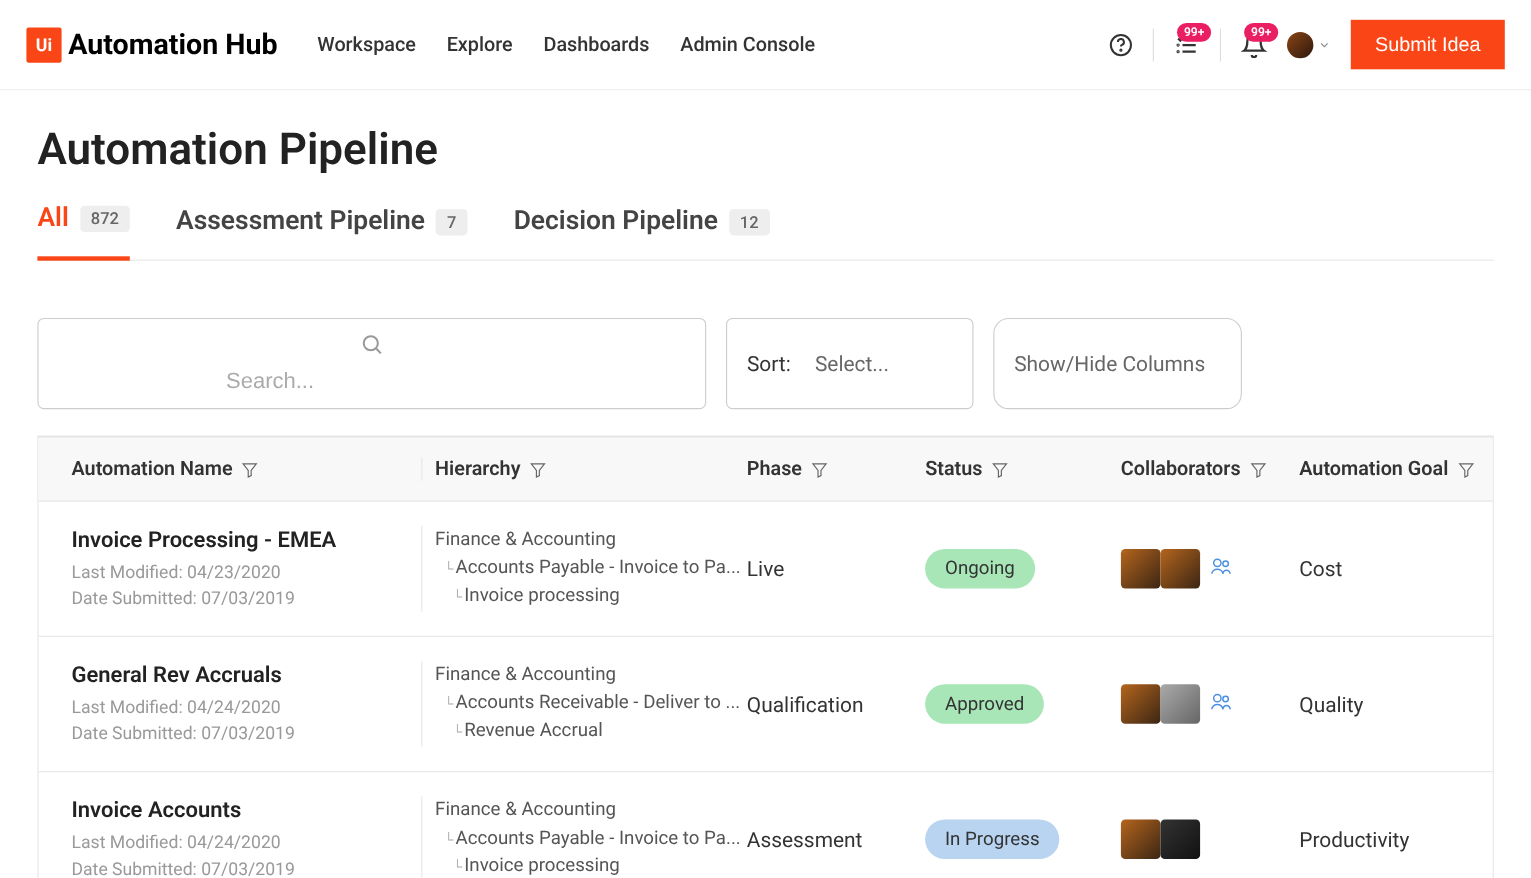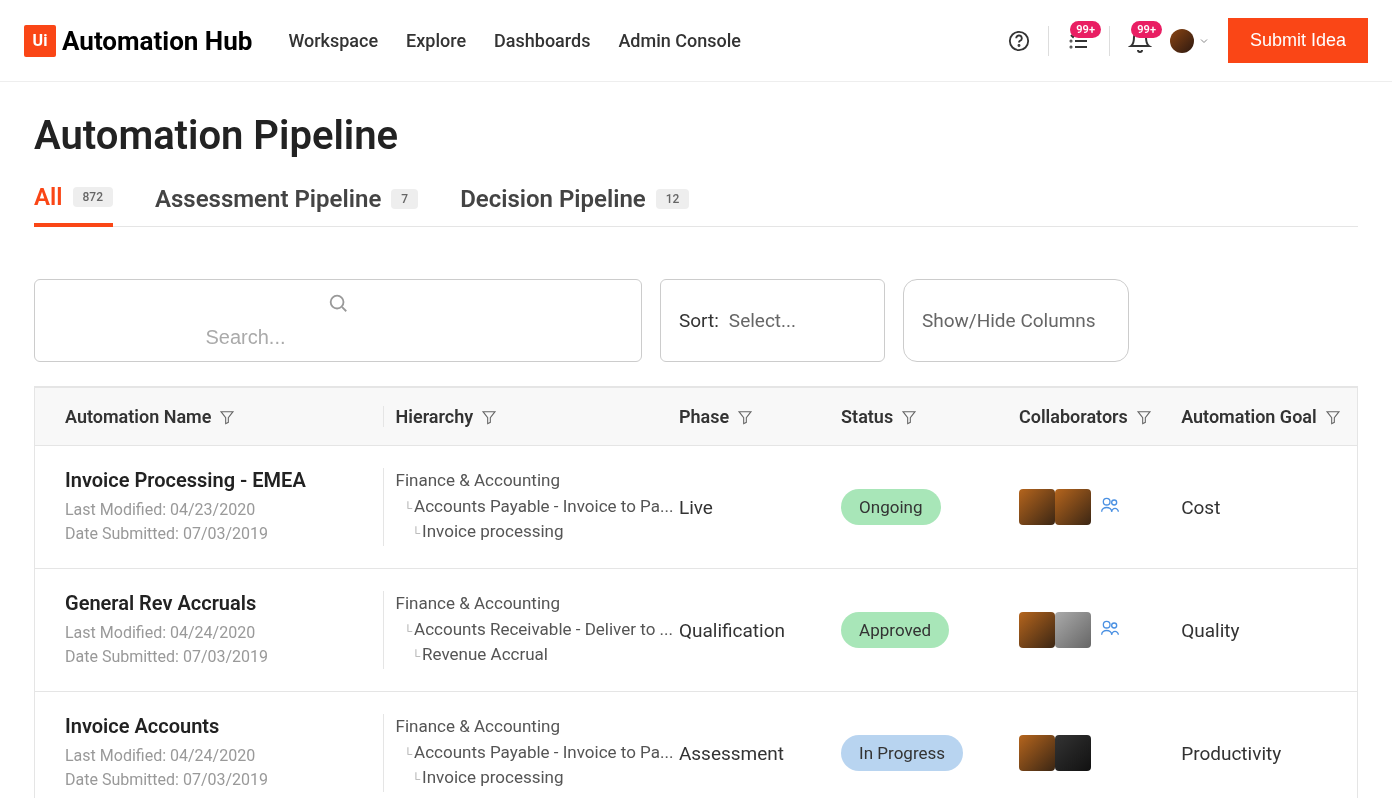--- a/index.html
+++ b/index.html
@@ -13,28 +13,28 @@
 .header-right { margin-left: auto; display: flex; align-items: center; gap: 18px; }
 .icon-btn { position: relative; cursor: pointer; display: flex; align-items: center; }
 .badge { position: absolute; top: -8px; right: -10px; background: #e91e63; color: #fff; font-size: 11px; font-weight: 600; padding: 2px 6px; border-radius: 10px; }
 .divider-v { width: 1px; height: 30px; background: #ddd; }
 .avatar { width: 24px; height: 24px; border-radius: 50%; background: linear-gradient(135deg,#8b4513,#2c1810); display: inline-block; }
 .avatar-drop { display:flex; align-items:center; gap:4px; cursor:pointer; }
 .submit-btn { background: #fa4616; color: #fff; font-size: 18px; font-weight: 500; padding: 12px 22px; border: none; cursor: pointer; }
 .page { padding: 30px 34px 0 34px; }
 .page-title { font-size: 40px; font-weight: 600; color: #222; margin-bottom: 24px; }
 .tabs { display: flex; gap: 42px; border-bottom: 1px solid #e5e5e5; }
-.tab { display: flex; align-items: center; gap: 10px; padding-bottom: 12px; cursor: pointer; font-size: 24px; font-weight: 600; color: #444; }
+.tab { display: flex; align-items: flex-end; gap: 10px; padding-bottom: 22px; cursor: pointer; font-size: 24px; font-weight: 600; color: #444; }
 .tab.active { color: #fa4616; border-bottom: 4px solid #fa4616; margin-bottom: -1px; }
-.tab-count { background: #eee; color: #666; font-size: 12px; font-weight: 500; padding: 3px 10px; border-radius: 4px; }
+.tab-count { background: #eee; color: #666; font-size: 15px; font-weight: 500; padding: 3px 10px; border-radius: 4px; }
 .controls { display: flex; gap: 18px; margin-top: 52px; margin-bottom: 24px; }
 .search-box { display: flex; align-items: center; border: 1px solid #ccc; border-radius: 6px; padding: 12px 16px; width: 608px; gap: 12px; flex-direction: column; }
 .search-input { border: none; outline: none; font-size: 20px; flex: 1; color: #333; }
 .search-input::placeholder { color: #aaa; }
-.sort-box { display: flex; align-items: center; border: 1px solid #ccc; border-radius: 6px; padding: 12px 18px; width: 225px; gap: 10px; font-size: 19px; color: #666; cursor: pointer; }
+.sort-box { display: flex; align-items: center; border: 1px solid #ccc; border-radius: 6px; padding: 12px 18px; width: 225px; gap: 22px; font-size: 19px; color: #666; cursor: pointer; }
 .sort-label { color: #333; }
 .columns-box { display:flex; align-items:center; border: 1px solid #ccc; border-radius: 14px; padding: 12px 18px; font-size: 19px; color: #666; cursor: pointer; width: 226px; }
 .table { border: 1px solid #e5e5e5; border-top: 2px solid #e5e5e5; }
 .thead { display: flex; background: #f8f8f8; border-bottom: 1px solid #e5e5e5; padding: 18px 0; }
 .th { display: flex; align-items: center; gap: 8px; font-size: 18px; font-weight: 600; color: #333; }
 .col-name { width: 356px; padding-left: 30px; border-right: 1px solid #e5e5e5; }
 .col-hier { width: 302px; padding-left: 12px; }
 .col-phase { width: 166px; }
 .col-status { width: 182px; }
 .col-collab { width: 166px; }

